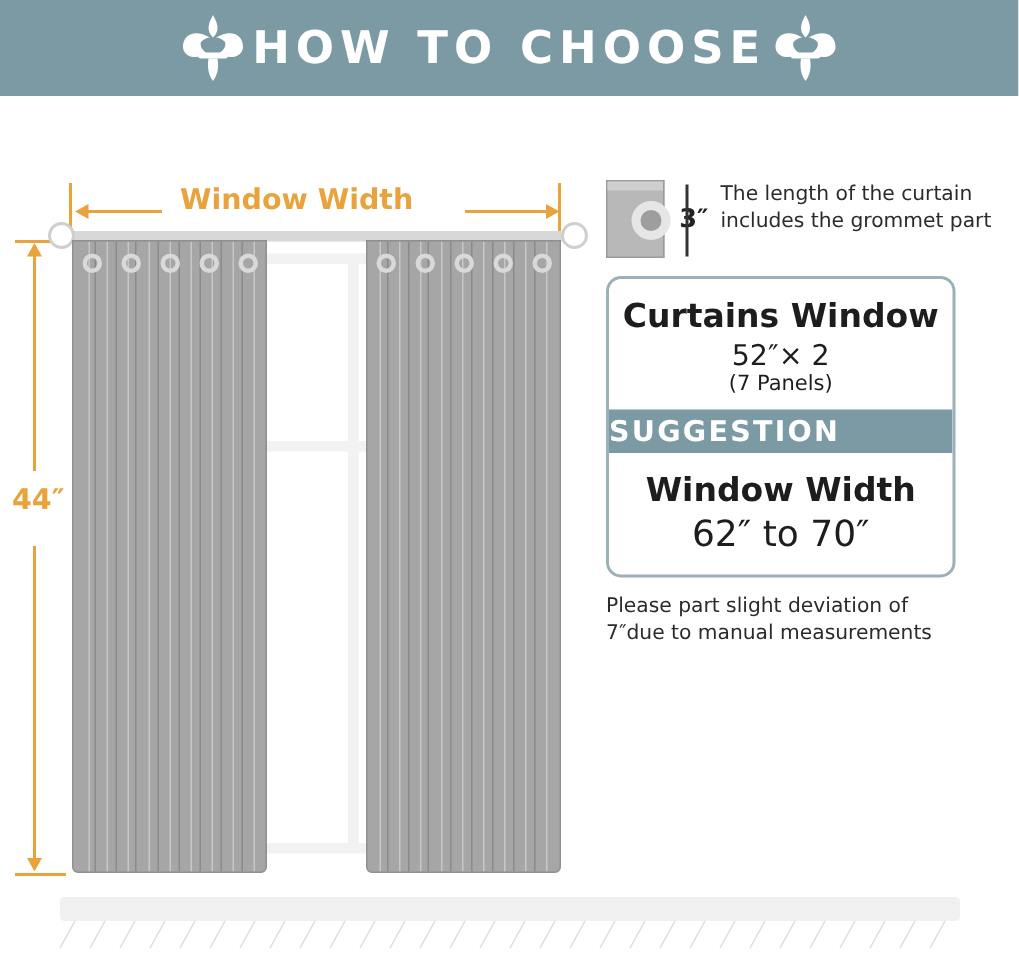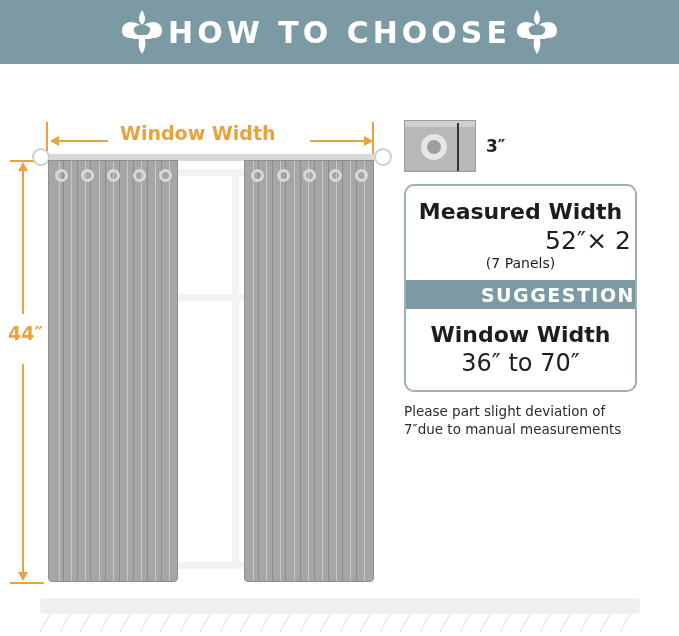--- a/index.html
+++ b/index.html
@@ -302,39 +302,38 @@
     padding: 5px 4px 3px 4px;
   }
   .sugg-title {
     font-size: 22px;
     font-weight: bold;
     color: #1d1d1d;
     font-family: "DejaVu Sans", sans-serif;
     padding-top: 8px;
   }
   .sugg-value {
-    font-size: 25px;
+    font-size: 19px;
     color: #1d1d1d;
     font-family: "DejaVu Sans", sans-serif;
     padding-top: 2px;
-    text-align: right;
   }
   .sugg-sub {
     font-size: 14px;
     color: #1d1d1d;
     font-family: "DejaVu Sans", sans-serif;
     padding-bottom: 6px;
   }
   .sugg-band {
     background: #7c9aa3;
     color: #ffffff;
     font-size: 19px;
     font-weight: bold;
     letter-spacing: 1.5px;
-    text-align: right;
+    text-align: left;
     padding: 4px 0 3px 0;
     font-family: "DejaVu Sans", sans-serif;
   }
   .sugg-range {
     font-size: 24px;
     color: #1d1d1d;
     font-family: "DejaVu Sans", sans-serif;
     padding: 2px 0 10px 0;
   }
   .deviation {
@@ -457,33 +456,34 @@
 
   <div class="right-col">
 
     <div class="grommet-note">
       <div class="grommet-img">
         <div class="topband"></div>
         <div class="ring"></div>
         <div class="grommet-dim"></div>
       </div>
       <div class="grommet-3in">3″</div>
+      <div class="grommet-text">The length of the curtain includes the grommet part</div>
     </div>
 
 
     <div class="sugg-box">
       <div class="sugg-row">
-        <div class="sugg-title">Measured Width</div>
+        <div class="sugg-title">Curtains Window</div>
         <div class="sugg-value">52″× 2</div>
         <div class="sugg-sub">(7 Panels)</div>
       </div>
       <div class="sugg-band">SUGGESTION</div>
       <div class="sugg-row">
         <div class="sugg-title">Window Width</div>
-        <div class="sugg-range">36″ to 70″</div>
+        <div class="sugg-range">62″ to 70″</div>
       </div>
     </div>
 
     <div class="deviation">
       <div>Please part slight deviation of</div>
       <div>7″due to manual measurements</div>
     </div>
   </div>
 
   <div class="floor"></div>

